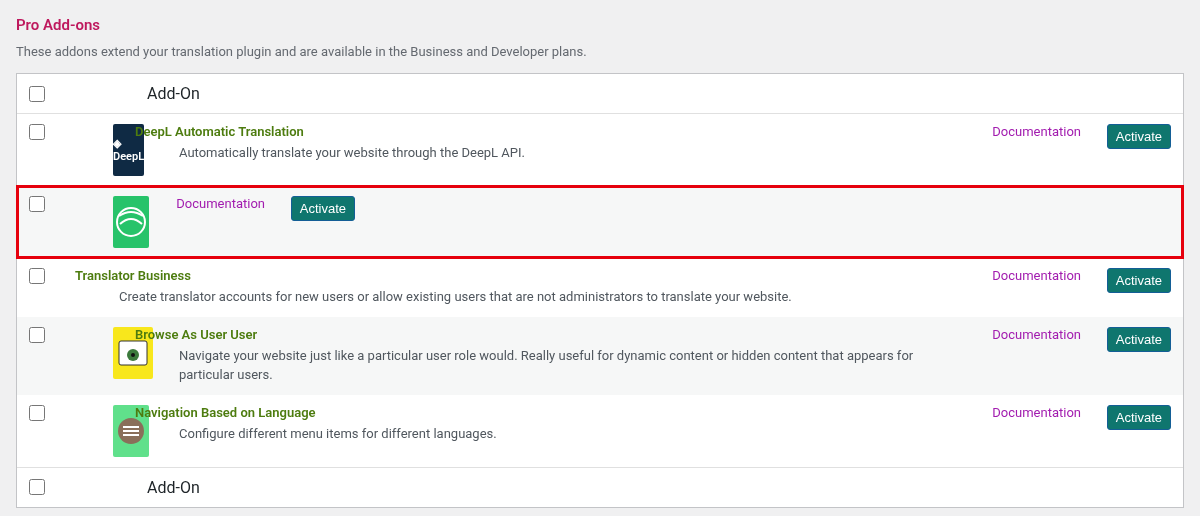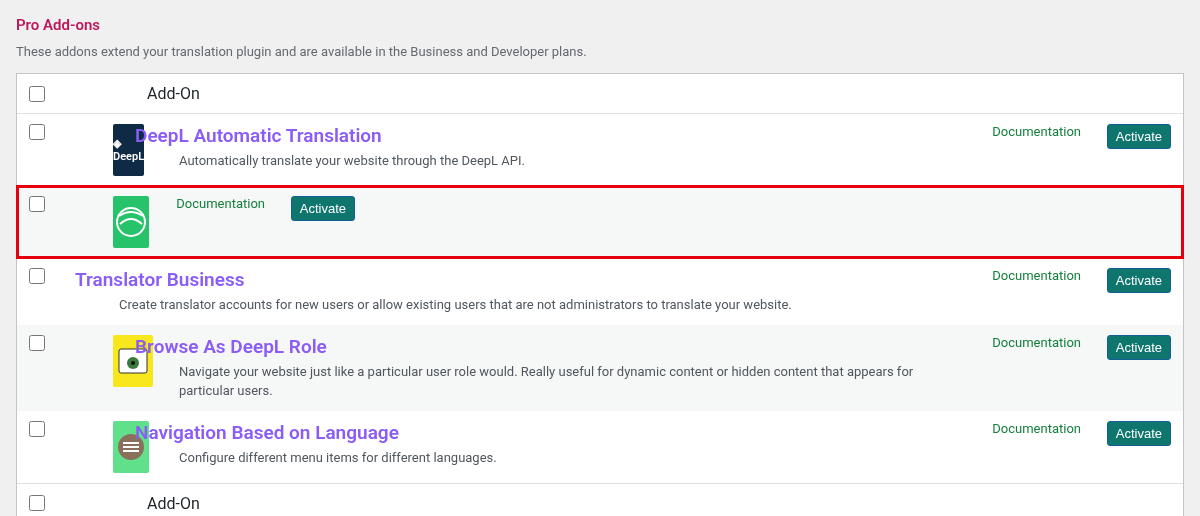--- a/index.html
+++ b/index.html
@@ -43,40 +43,40 @@
     align-items: flex-start;
     padding: 10px 12px;
   }
   .row-alt { background:#f6f7f7; }
   .row.highlight {
     outline: 3px solid #e6000d;
     outline-offset: -2px;
   }
   .info-cell { flex:1; padding-left:10px; padding-right:10px; }
   .addon-name {
-    font-size: 19px;
+    font-size: 13px;
     font-weight: 600;
-    color: #8b5cf6;
+    color: #4d7c0f;
     margin-bottom: 4px;
   }
   .addon-desc {
     font-size: 13px;
     color: #50575e;
     line-height: 1.5;
     margin-left: 44px;
   }
   .doc-cell {
     width: 150px;
     display:flex;
     align-items:center;
     justify-content:flex-end;
     padding-right:10px;
   }
   .doc-link {
-    color:#15803d;
+    color:#a21caf;
     text-decoration:none;
     font-size:13px;
     cursor:pointer;
   }
   .action-cell {
     width: 80px;
     display:flex;
     align-items:center;
     justify-content:flex-end;
   }
@@ -191,21 +191,21 @@
     <div class="icon-cell">
       <div class="icon-box icon-baur">
         <svg class="svg-i" width="40" height="40" viewBox="0 0 40 40">
           <rect x="6" y="8" width="28" height="24" rx="2" fill="#fff" stroke="#333" stroke-width="1"></rect>
           <circle cx="20" cy="22" r="6" fill="#3c7a3c"></circle>
           <circle cx="20" cy="22" r="2" fill="#111"></circle>
         </svg>
       </div>
     </div>
     <div class="info-cell">
-      <div class="addon-name">Browse As DeepL Role</div>
+      <div class="addon-name">Browse As User User</div>
       <div class="addon-desc">Navigate your website just like a particular user role would. Really useful for dynamic content or hidden content that appears for particular users.</div>
     </div>
     <div class="doc-cell">
       <a class="doc-link">Documentation</a>
     </div>
     <div class="action-cell">
       <button class="btn-activate">Activate</button>
     </div>
   </div>
 

